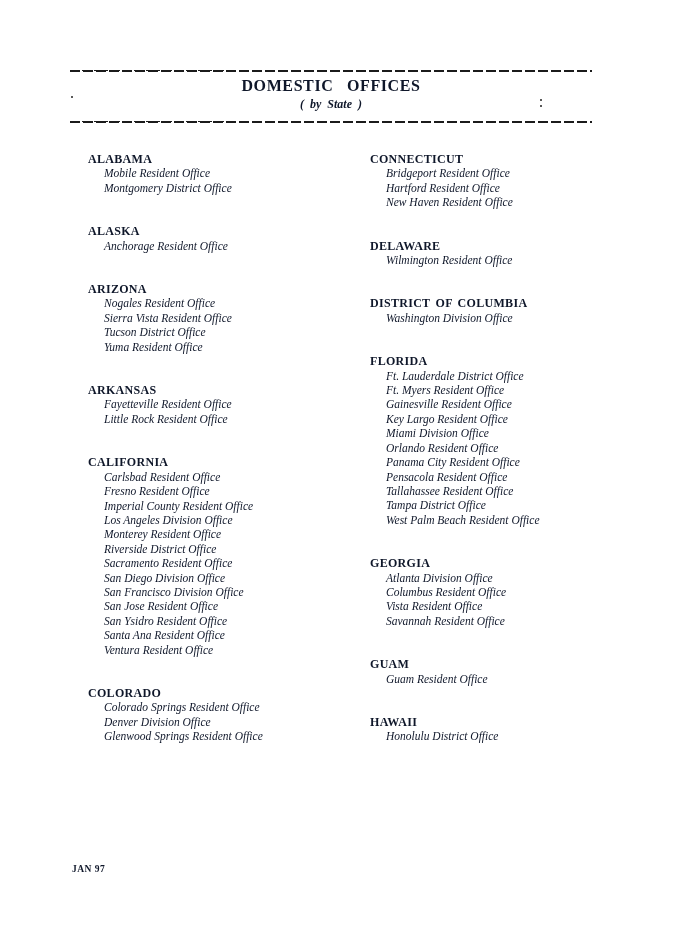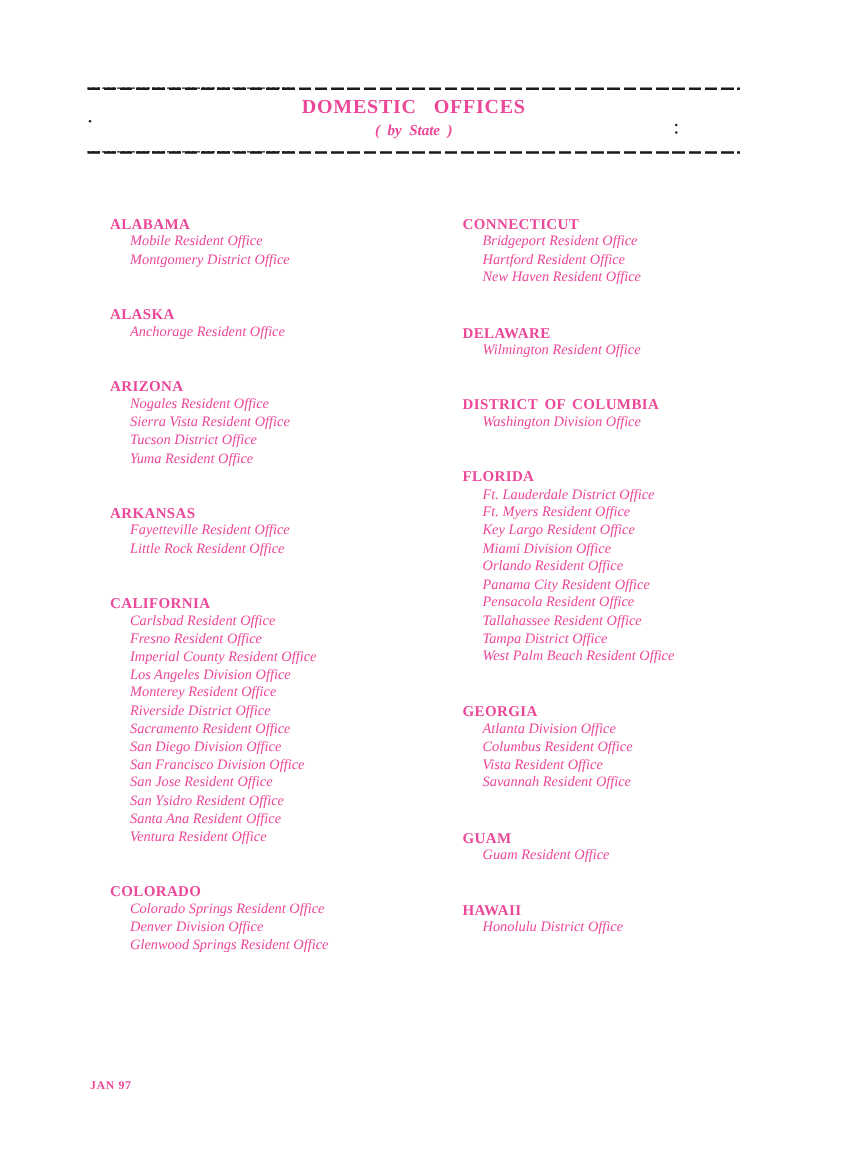--- a/index.html
+++ b/index.html
@@ -4,21 +4,21 @@
 <style>
   html, body { margin: 0; padding: 0; background: #e8e8e8; }
   .page {
     position: relative;
     width: 676px;
     height: 941px;
     margin: 0 auto;
     background: #ffffff;
     overflow: hidden;
     font-family: "Liberation Serif", "DejaVu Serif", serif;
-    color: #ec4899;
+    color: #0f172a;
   }
   
   .rule {
     position: absolute;
     left: 70px;
     width: 522px;
     height: 2px;
     background:
       repeating-linear-gradient(90deg, #1b1b1b 0 10px, transparent 10px 13px);
   }
@@ -49,21 +49,21 @@
     font-size: 12px;
     font-weight: bold;
     font-style: italic;
     word-spacing: 3px;
     line-height: 15px;
     margin-top: 2px;
   }
   
   .column {
     position: absolute;
-    top: 172px;
+    top: 152px;
   }
   .column-left  { left: 88px;  width: 265px; }
   .column-right { left: 370px; width: 285px; }
   .group { margin-bottom: 29px; }
   .state {
     font-weight: bold;
     font-size: 12px;
     letter-spacing: 0.3px;
     word-spacing: 2px;
     line-height: 14.4px;
@@ -194,20 +194,21 @@
     <div class="offices">
           <div class="office">Washington Division Office</div>
         </div>
   </section>
 
   <section class="group">
     <div class="state">FLORIDA</div>
     <div class="offices">
           <div class="office">Ft. Lauderdale District Office</div>
           <div class="office">Ft. Myers Resident Office</div>
+          <div class="office">Gainesville Resident Office</div>
           <div class="office">Key Largo Resident Office</div>
           <div class="office">Miami Division Office</div>
           <div class="office">Orlando Resident Office</div>
           <div class="office">Panama City Resident Office</div>
           <div class="office">Pensacola Resident Office</div>
           <div class="office">Tallahassee Resident Office</div>
           <div class="office">Tampa District Office</div>
           <div class="office">West Palm Beach Resident Office</div>
         </div>
   </section>

